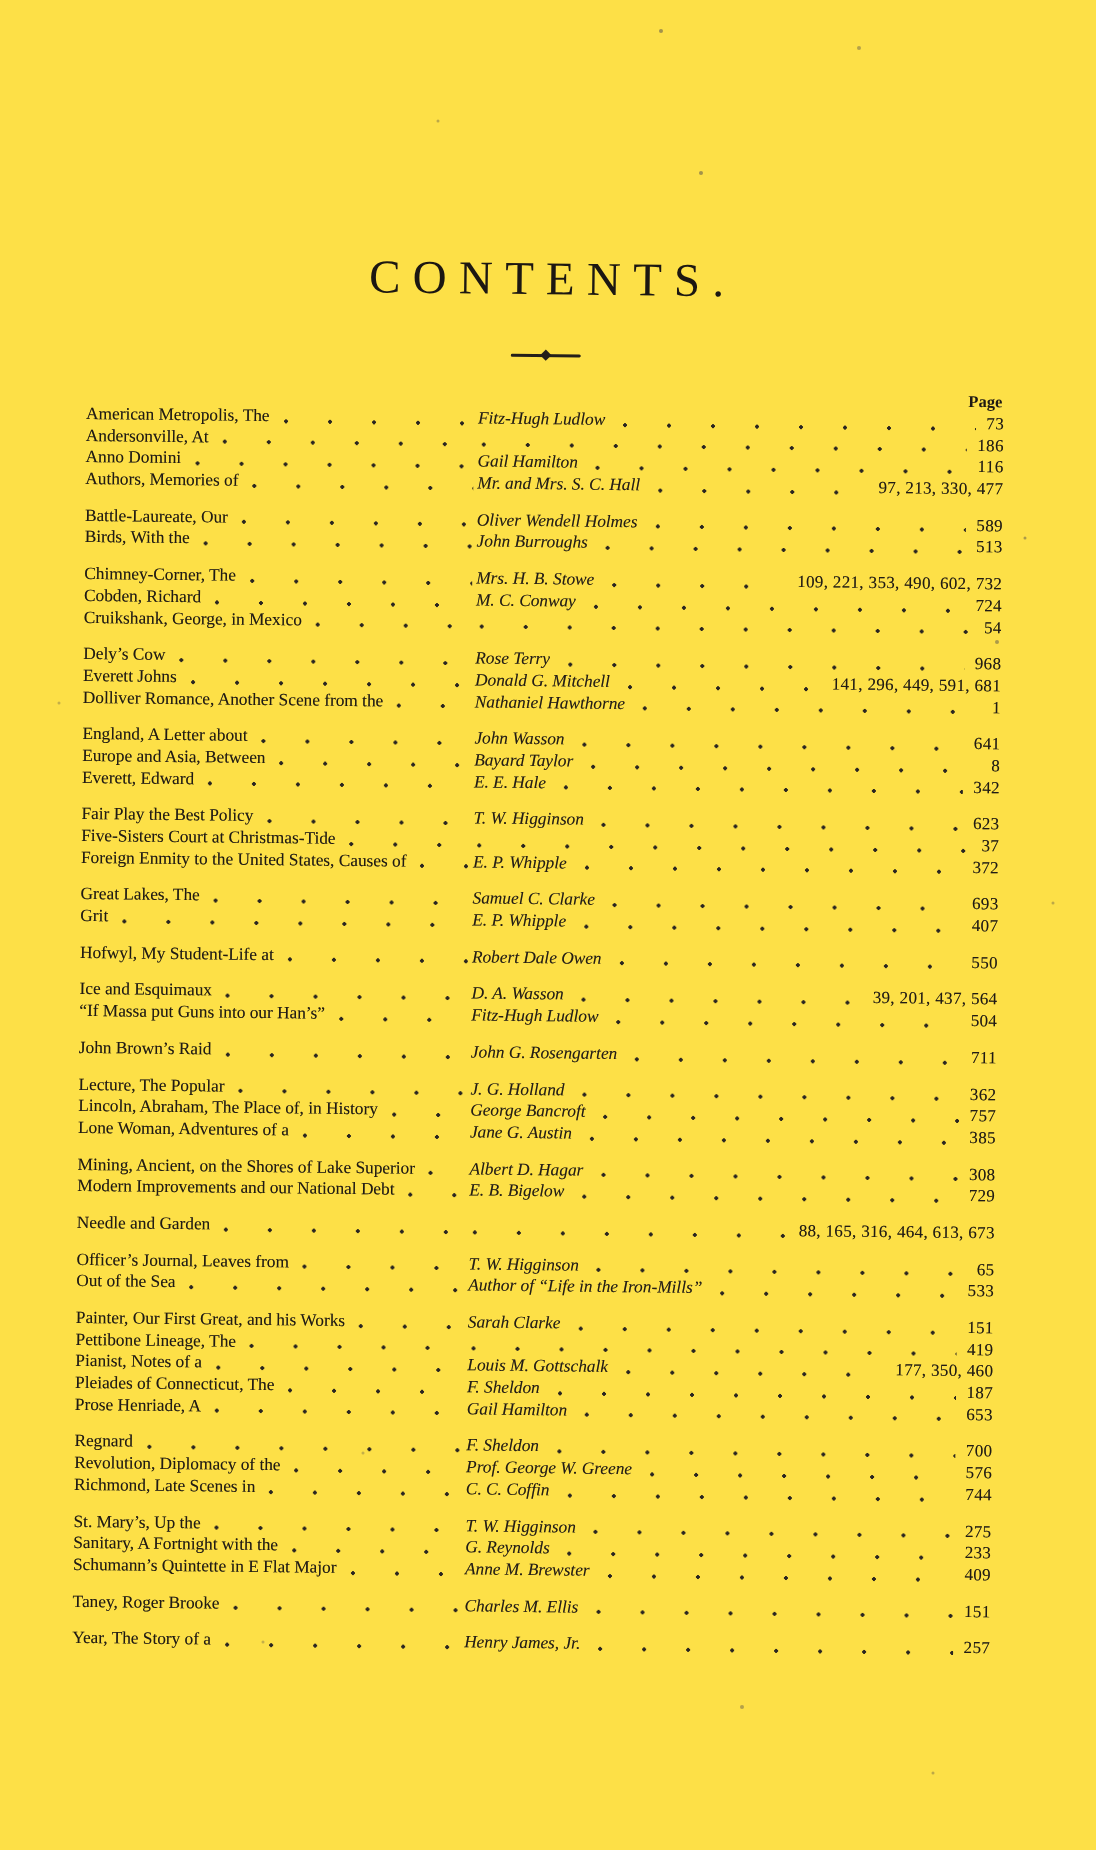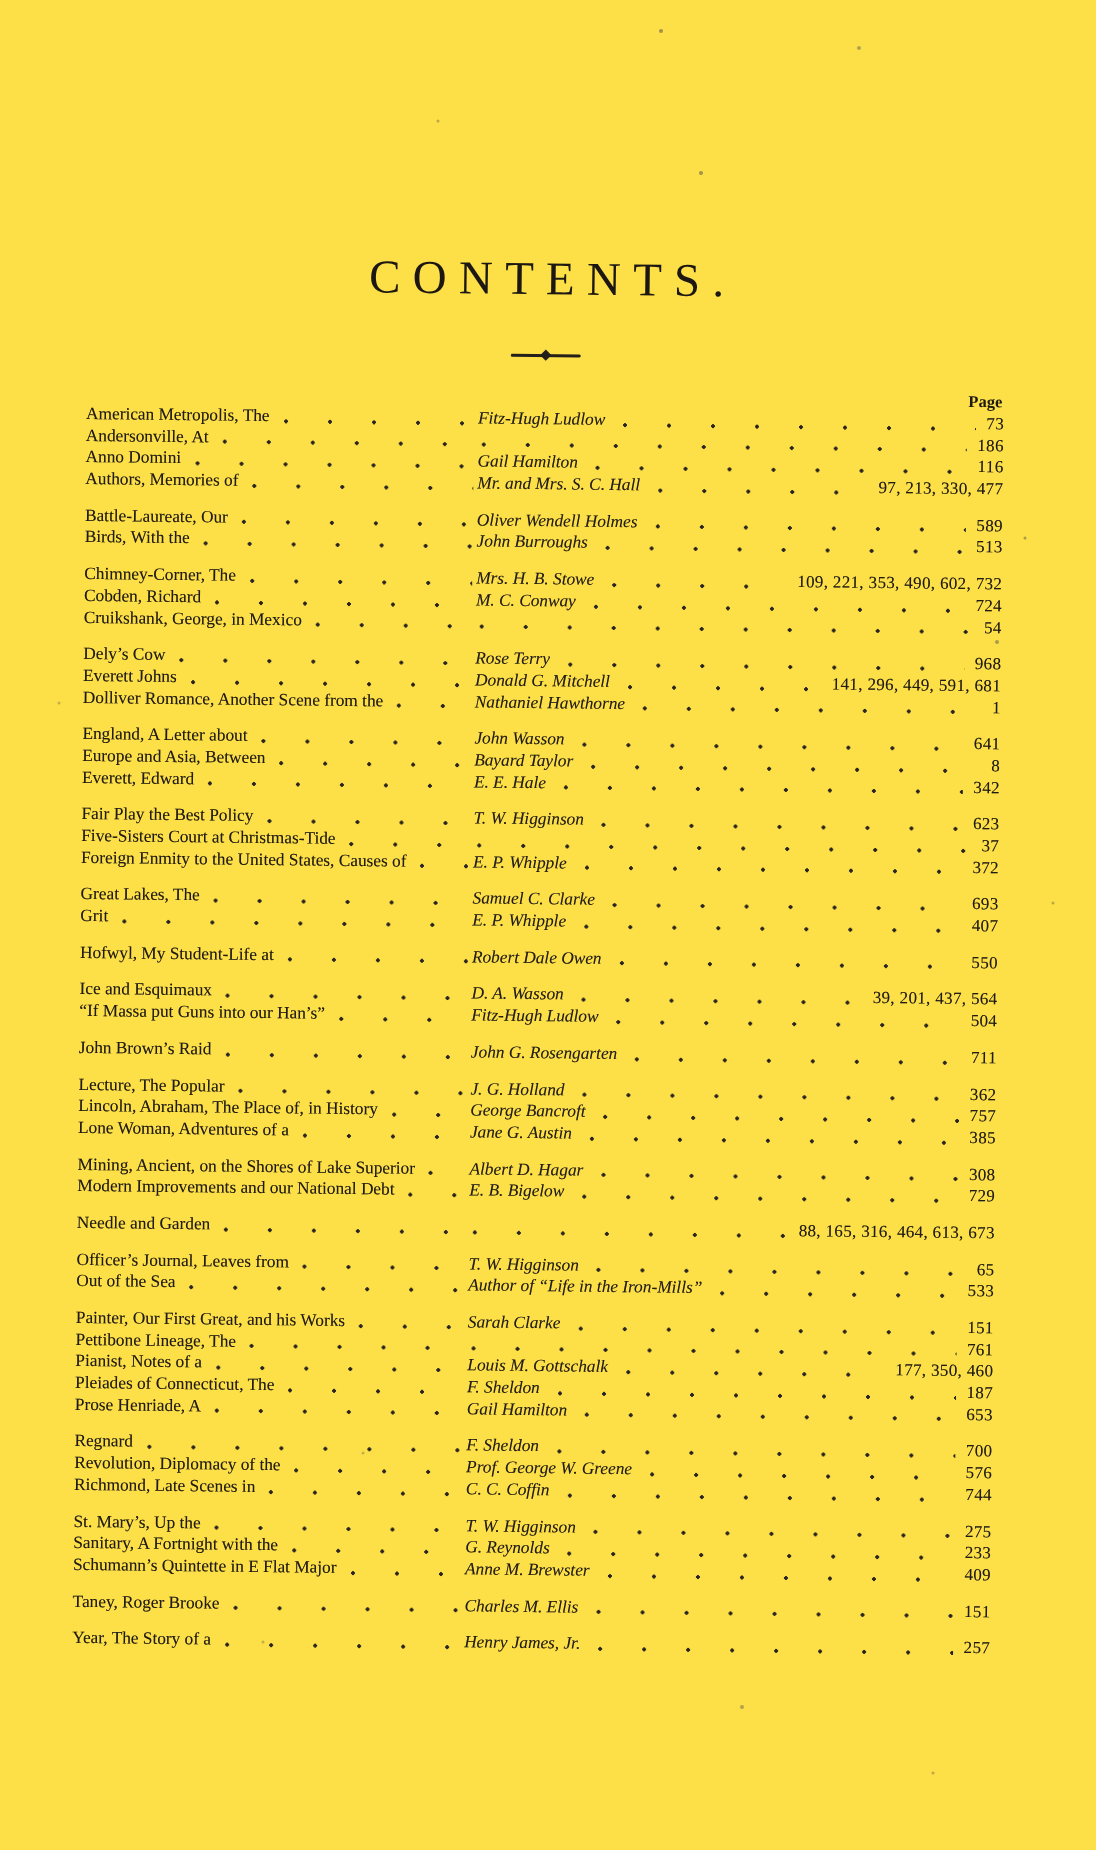--- a/index.html
+++ b/index.html
@@ -416,21 +416,21 @@
             <span class="author">Sarah Clarke</span>
             <span class="lead"></span>
             <span class="pages">151</span>
           </div>
           <div class="row">
             <span class="left">
               <span class="etitle">Pettibone Lineage, The</span>
               <span class="lead"></span>
             </span>
             <span class="lead"></span>
-            <span class="pages">761</span>
+            <span class="pages">419</span>
           </div>
           <div class="row">
             <span class="left">
               <span class="etitle">Pianist, Notes of a</span>
               <span class="lead"></span>
             </span>
             <span class="author">Louis M. Gottschalk</span>
             <span class="lead"></span>
             <span class="pages">177, 350, 460</span>
           </div>

